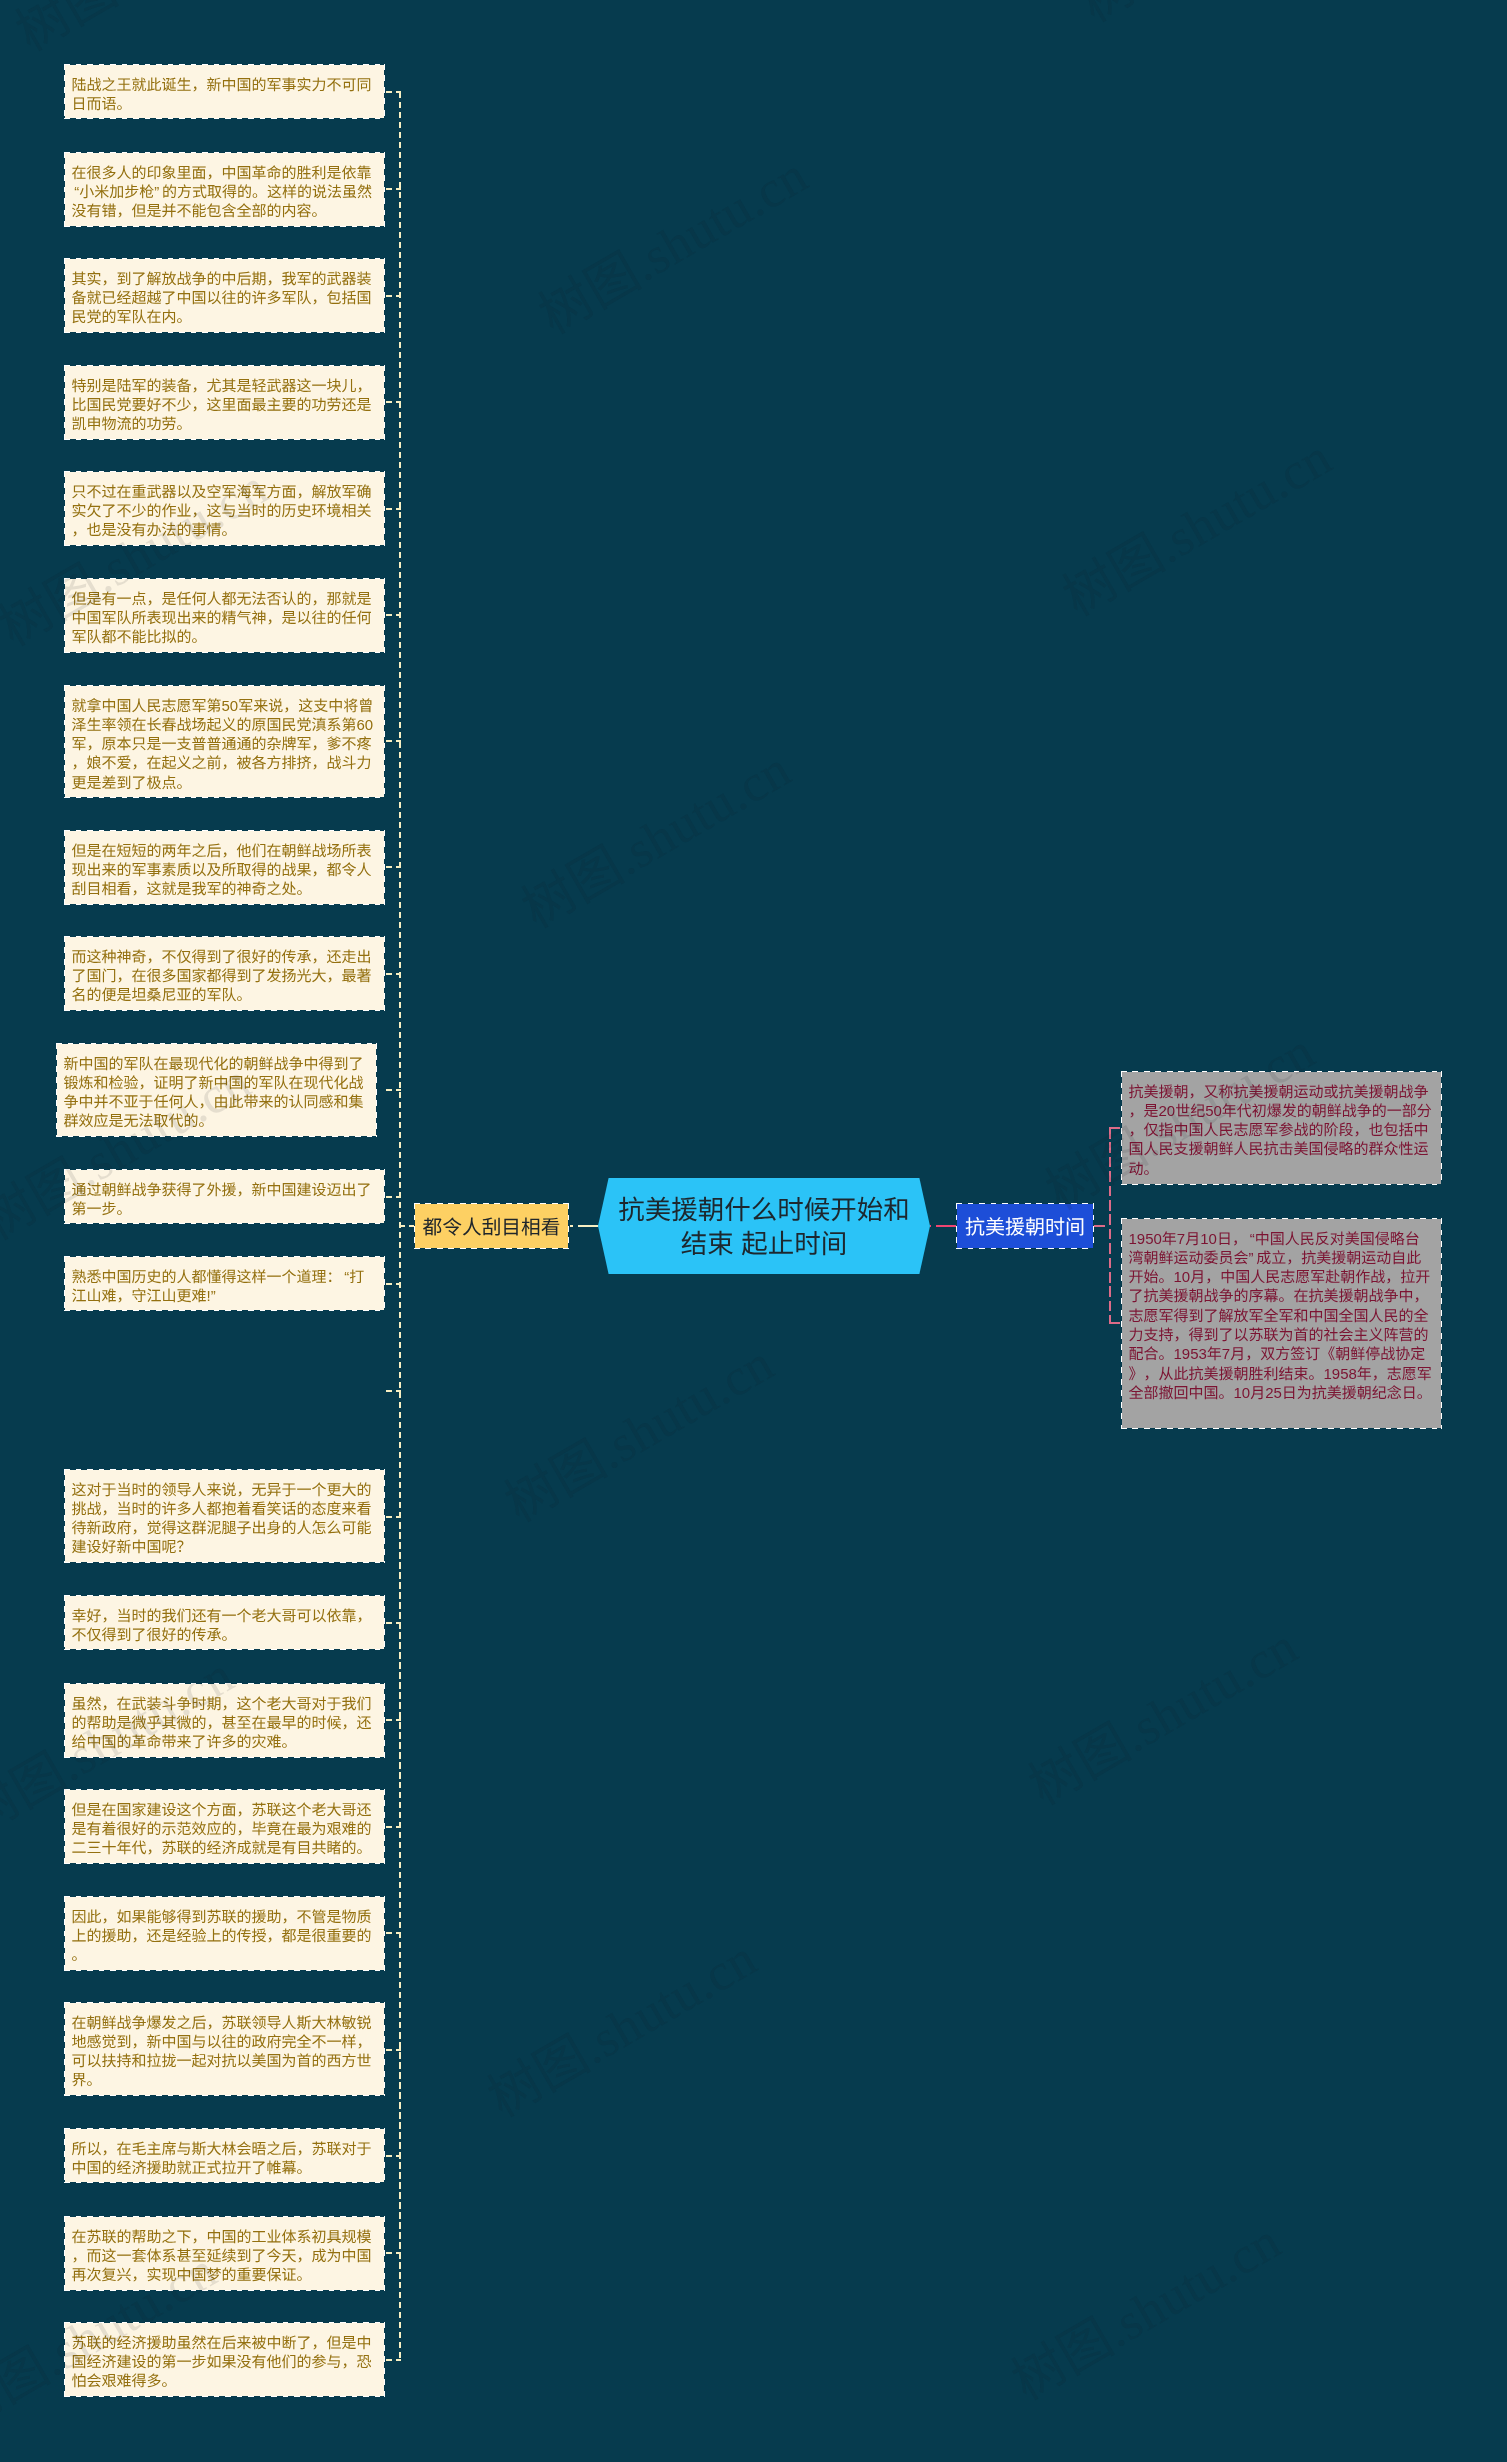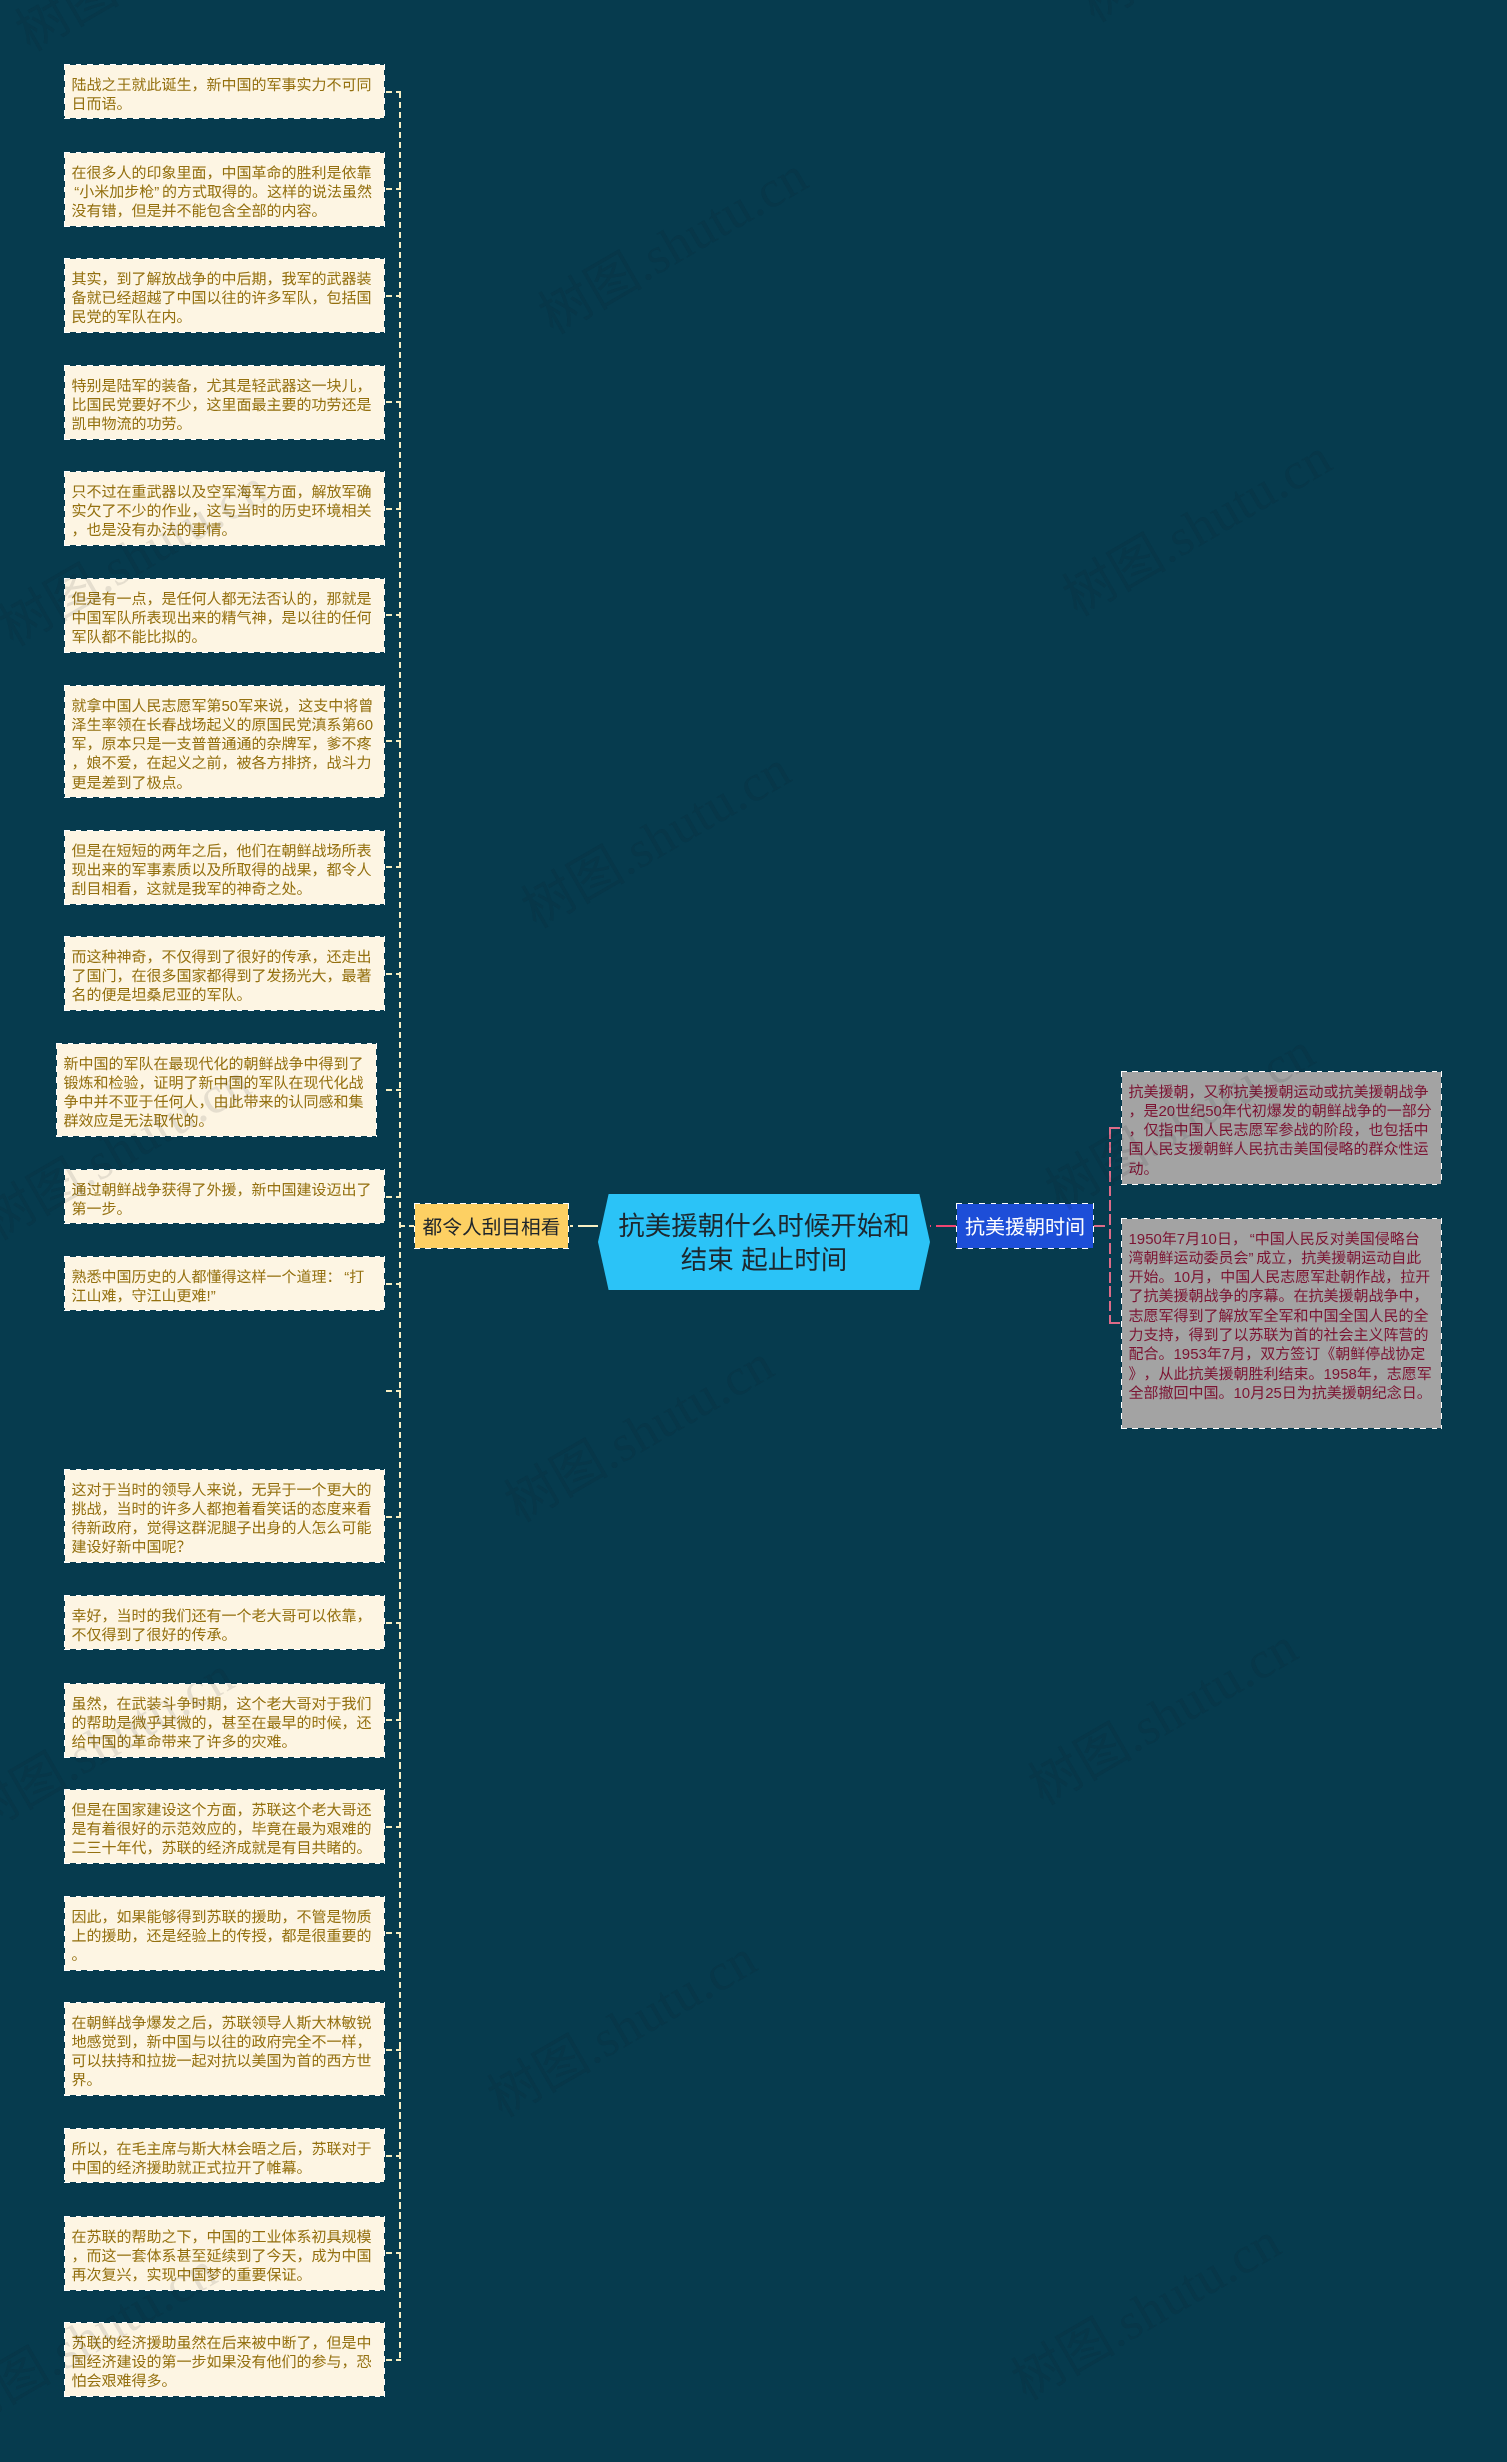--- a/index.html
+++ b/index.html
@@ -22,21 +22,21 @@
 .hstubR{position:absolute;height:1.8px;background-image:repeating-linear-gradient(to right,#dd6b88 0,#dd6b88 10.6px,transparent 10.6px,transparent 14.4px);}
 .nodeL{position:absolute;box-sizing:border-box;background:#fdd063;background-clip:padding-box;
   border:1.2px solid transparent;color:#20262b;font-size:19.7px;display:flex;
   align-items:center;justify-content:center;letter-spacing:0px;padding-bottom:1.8px;box-sizing:border-box;}
 .nodeR{position:absolute;box-sizing:border-box;background:#1d4ed8;background-clip:padding-box;
   border:1.2px solid transparent;color:#ffffff;font-size:20px;display:flex;
   align-items:center;justify-content:center;letter-spacing:0px;padding-bottom:1.8px;box-sizing:border-box;}
 .root{position:absolute;background:#2bc3f7;color:#1d272e;font-size:26.5px;
   line-height:34px;text-align:center;display:flex;flex-direction:column;
   align-items:center;justify-content:center;padding-top:2.4px;box-sizing:border-box;
-  clip-path:polygon(10.6px 0, calc(100% - 10.6px) 0, 100% 50%, calc(100% - 10.6px) 100%, 10.6px 100%, 0 50%);margin-top:16px;}
+  clip-path:polygon(10.6px 0, calc(100% - 10.6px) 0, 100% 50%, calc(100% - 10.6px) 100%, 10.6px 100%, 0 50%);}
 .solid{position:absolute;height:1.8px;background-image:repeating-linear-gradient(to right,#f8efc2 0,#f8efc2 20px,transparent 20px,transparent 24.6px);}
 .solidR{position:absolute;height:1.8px;background-image:repeating-linear-gradient(to left,#ef4572 0,#ef4572 20px,transparent 20px,transparent 24.6px);}
 .leaf,.leafR,.nodeL,.nodeR{position:absolute;}
 .leaf::before,.leafR::before,.nodeL::before,.nodeR::before{content:"";position:absolute;
   left:-1.2px;top:-1.2px;right:-1.2px;bottom:-1.2px;pointer-events:none;
   background-image:
    repeating-linear-gradient(to right,#ffffff 0 5.9px,transparent 5.9px 11.5px),
    repeating-linear-gradient(to right,#ffffff 0 5.9px,transparent 5.9px 11.5px),
    repeating-linear-gradient(to bottom,#ffffff 0 5.9px,transparent 5.9px 11.5px),
    repeating-linear-gradient(to bottom,#ffffff 0 5.9px,transparent 5.9px 11.5px);

